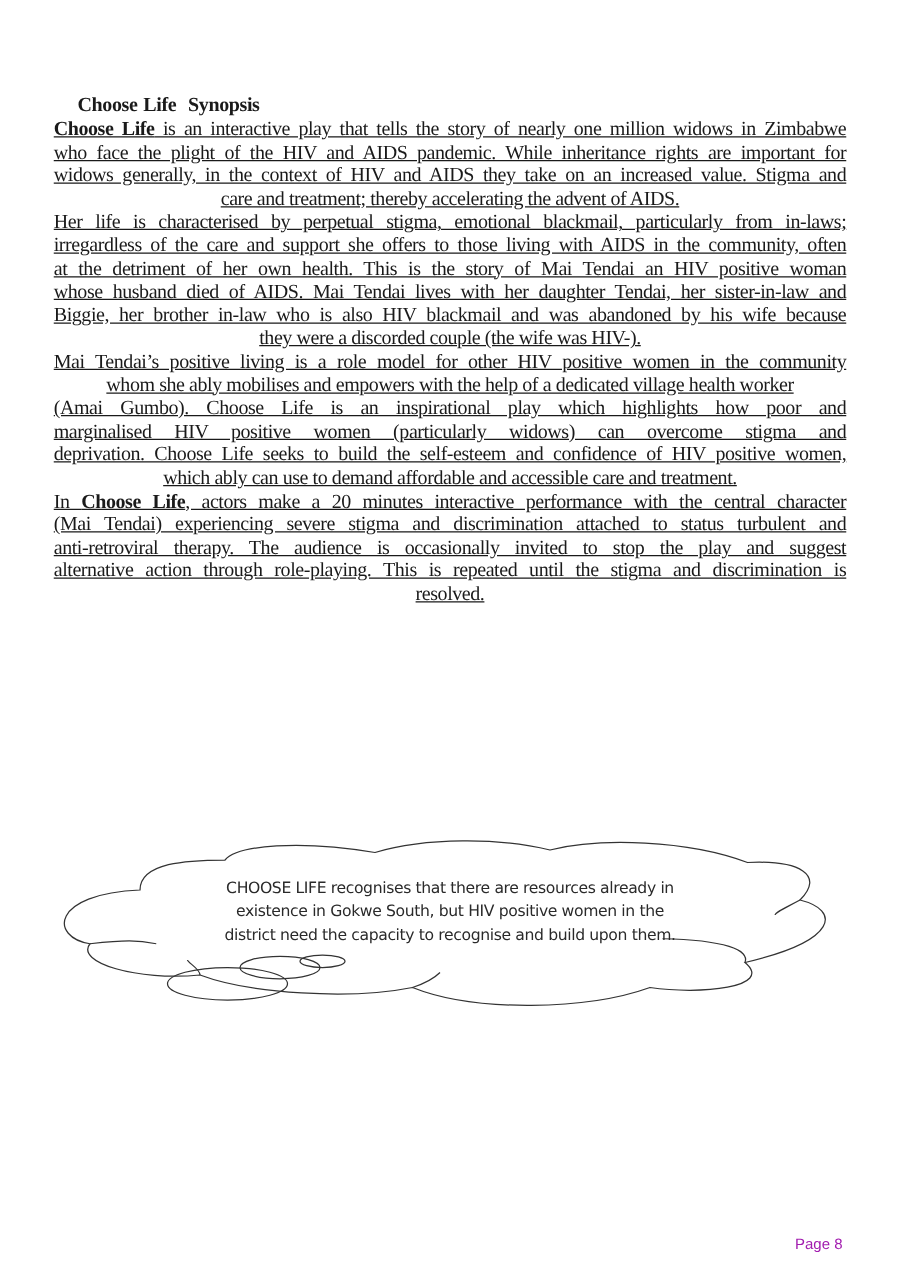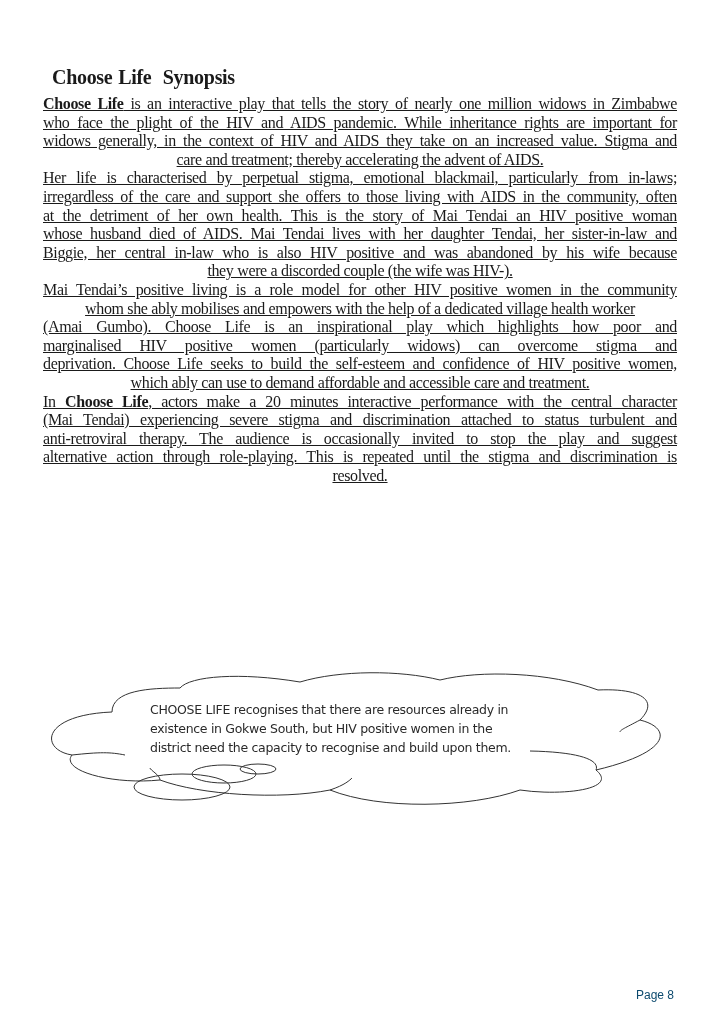--- a/index.html
+++ b/index.html
@@ -13,25 +13,25 @@
       position: relative;
       overflow: hidden;
       color: #1a1a1a;
     }
     .page-title {
       position: absolute;
       left: 46px;
       top: 60px;
       font-family: "Liberation Serif", serif;
       font-weight: bold;
-      font-size: 20px;
+      font-size: 16px;
       letter-spacing: -0.3px;
       word-spacing: 1px;
       white-space: pre;
-      margin: 6px;
+      margin: 16px;
     }
     .body-text {
       position: absolute;
       left: 43px;
       top: 95px;
       width: 634px;
       font-family: "Liberation Serif", serif;
       font-size: 16px;
       line-height: 18.6px;
       text-align: justify;
@@ -54,20 +54,21 @@
     .body-text b {
       font-weight: bold;
     }
     .cloud-wrap {
       position: absolute;
       left: 0;
       top: 0;
       width: 724px;
       height: 1024px;
       pointer-events: none;
+      text-align: center;
     }
     .cloud-svg {
       position: absolute;
       left: 0;
       top: 0;
     }
     .cloud-text {
       position: absolute;
       left: 150px;
       top: 700px;
@@ -79,41 +80,41 @@
       letter-spacing: -0.3px;
       white-space: nowrap;
     }
     .cloud-text span { display: block; }
     .page-number {
       position: absolute;
       left: 636px;
       top: 988px;
       font-family: "Liberation Sans", sans-serif;
       font-size: 12px;
-      color: #0c4a6e;
+      color: #a21caf;
     }
   </style>
 </head>
 <body>
 
 <h1 class="page-title">Choose Life  Synopsis</h1>
 
 <div class="body-text">
     <p>
       <span class="line justify"><b>Choose Life</b> is an interactive play that tells the story of nearly one million widows in Zimbabwe</span>
       <span class="line justify">who face the plight of the HIV and AIDS pandemic. While inheritance rights are important for</span>
       <span class="line justify">widows generally, in the context of HIV and AIDS they take on an increased value. Stigma and</span>
       <span class="line last">care and treatment; thereby accelerating the advent of AIDS.</span>
     </p>
     <p>
       <span class="line justify">Her life is characterised by perpetual stigma, emotional blackmail,  particularly from in-laws;</span>
       <span class="line justify">irregardless of the care and support she offers to those living with AIDS in the community, often</span>
       <span class="line justify">at the detriment of her own health. This is the story of Mai Tendai an HIV positive woman</span>
       <span class="line justify">whose husband died of AIDS. Mai Tendai lives with her daughter Tendai, her sister-in-law and</span>
-      <span class="line justify">Biggie, her central in-law who is also HIV positive and was abandoned by his wife because</span>
+      <span class="line justify">Biggie, her brother in-law who is also HIV blackmail and was abandoned by his wife because</span>
       <span class="line last">they were a discorded couple (the wife was HIV-).</span>
     </p>
     <p>
       <span class="line justify">Mai  Tendai’s positive living is a role model for other HIV positive women in the community</span>
       <span class="line last">whom she ably mobilises and empowers with the help of a dedicated village health worker</span>
       <span class="line justify">(Amai Gumbo). Choose Life is an inspirational play which highlights how poor and</span>
       <span class="line justify">marginalised HIV positive women (particularly widows) can overcome stigma and</span>
       <span class="line justify">deprivation. Choose Life seeks to build the self-esteem and confidence of HIV positive women,</span>
       <span class="line last">which ably can use to demand affordable and accessible care  and treatment.</span>
     </p>

